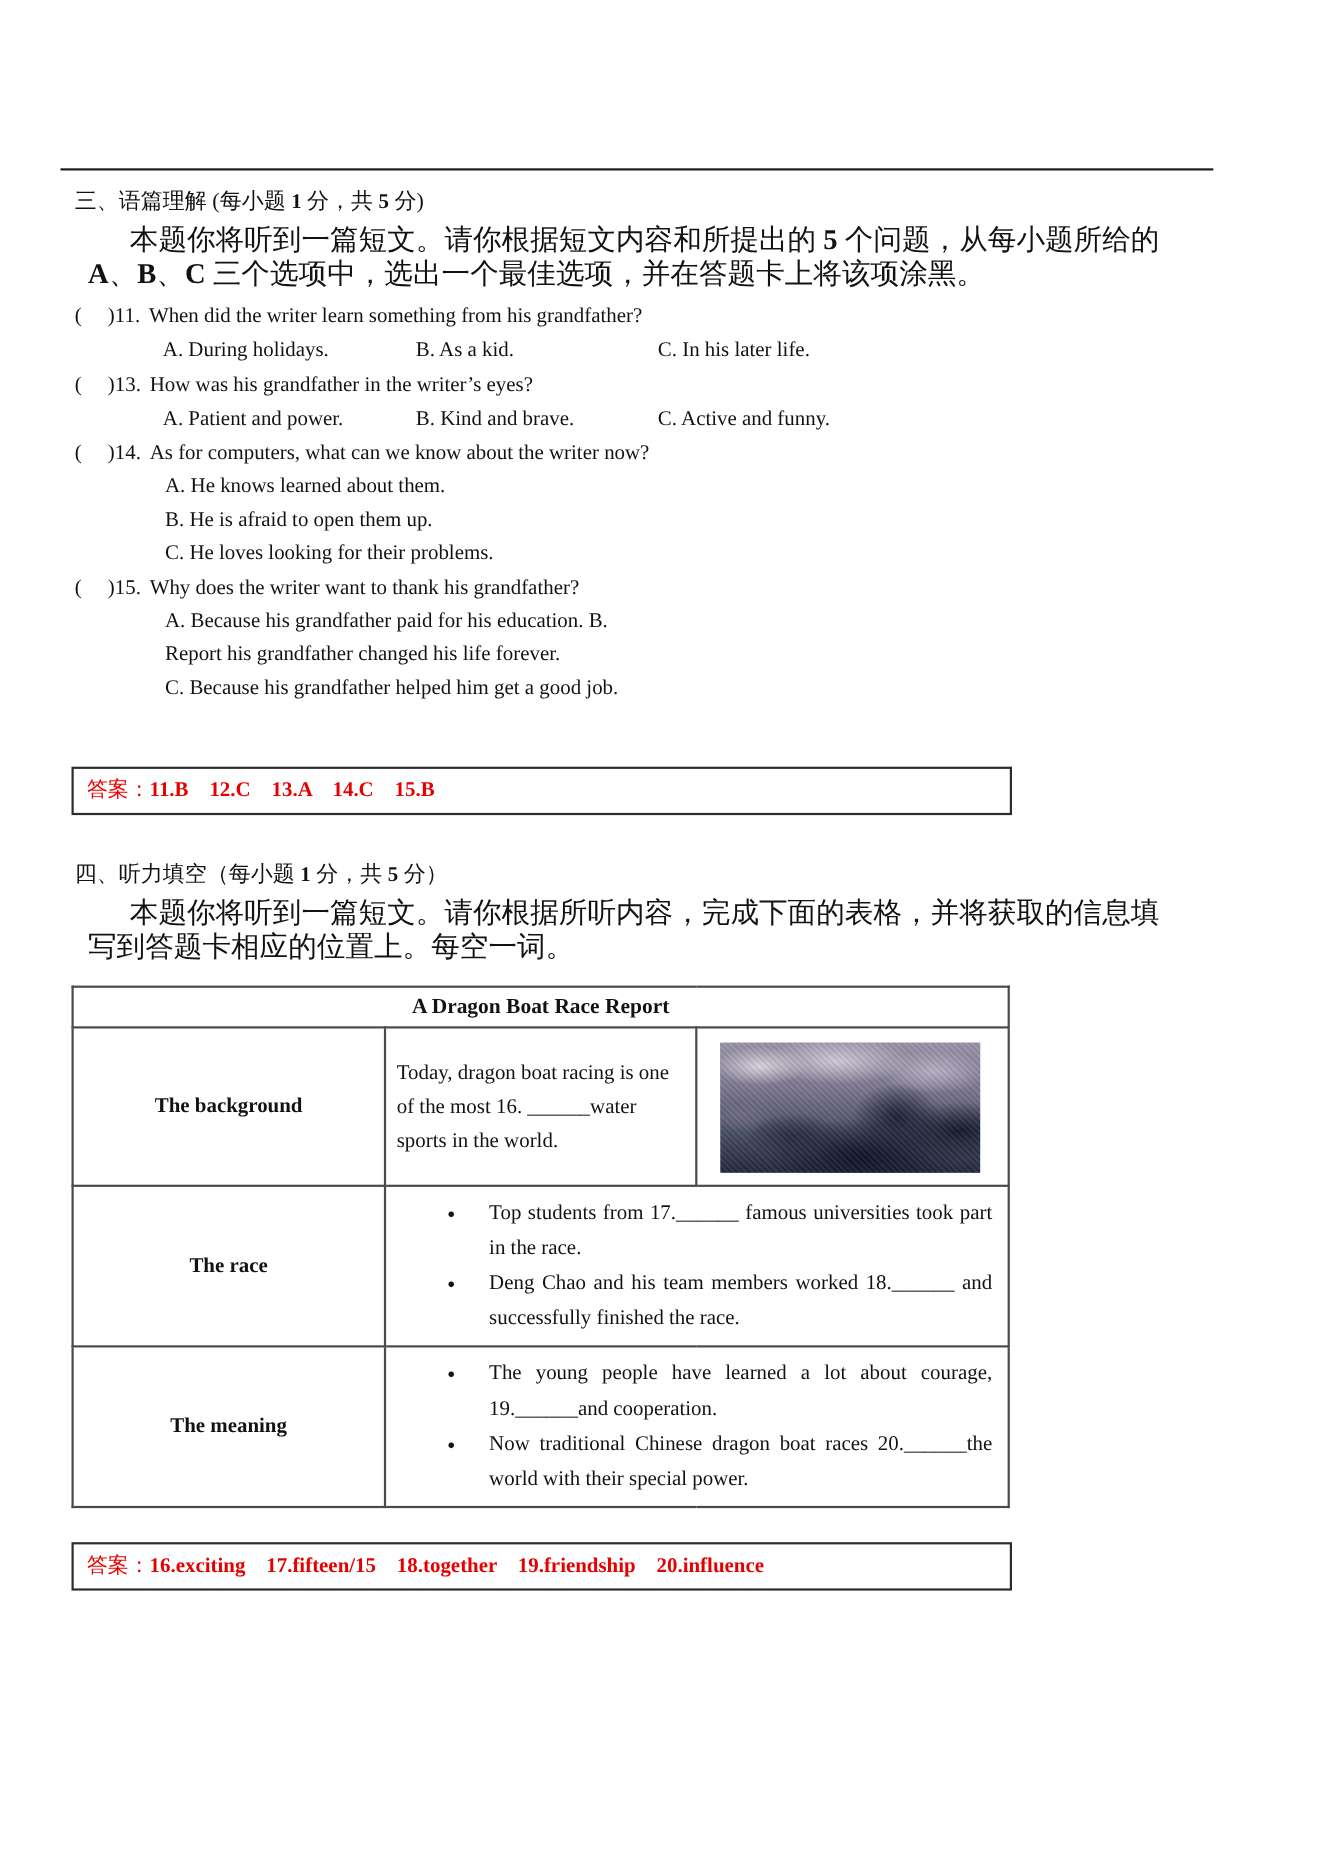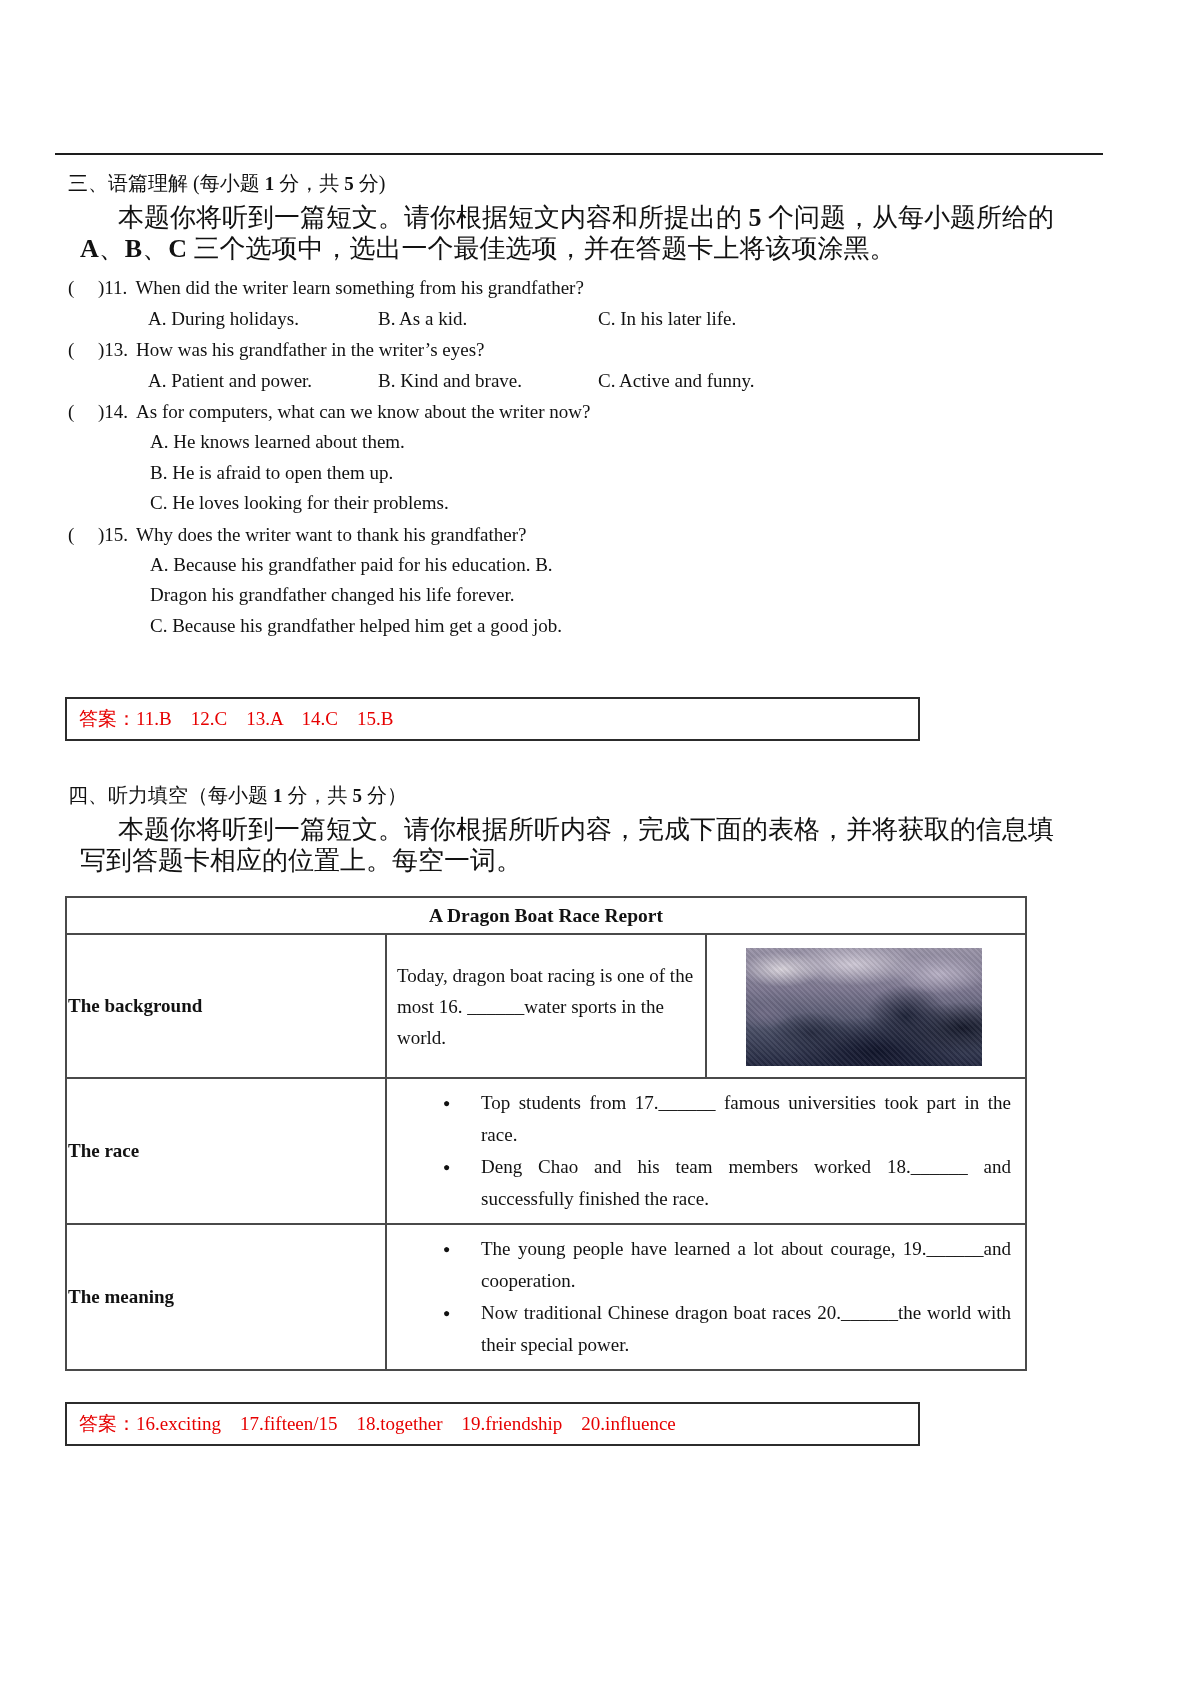--- a/index.html
+++ b/index.html
@@ -24,29 +24,29 @@
   .optA { width:230px; }
   .optB { width:220px; }
   .optC { flex:1; }
   .opts-stack { margin-left:82px; line-height:30.5px; }
 
   .ansbox {
     margin:56px 0 0 65px; width:827px; border:2px solid #2c2c2c;
     padding:8px 12px 9px 12px; color:var(--answer-red,#e60000);
     line-height:23px; font-size:19px;
   }
-  .ansbox .ans-text { white-space:pre-wrap; }
+  .ansbox .ans-text { white-space:pre-wrap;font-weight:bold; }
   .ansbox2 { margin-top:31px; }
 
   .sec4-heading { margin-top:40px; }
 
-  table.report { border-collapse:collapse; margin:20px 0 0 65px; width:962px; table-layout:fixed; }
+  table.report { border-collapse:collapse; margin:20px 0 0 65px; width:853px; table-layout:fixed; }
   table.report td { border:2px solid #4a4a4a; }
   .t-title { height:33px; text-align:center; font-weight:bold; font-size:19.5px; }
-  .t-label { width:187px; text-align:left; font-weight:bold; font-size:19px; }
+  .t-label { width:187px; text-align:center; font-weight:bold; font-size:19px; }
   .t-text  { width:406px; padding:0 10px; line-height:31px; vertical-align:middle; height:129px; }
   .t-photo-cell { width:260px; padding:7px 12px 6px 8px; vertical-align:middle; height:129px; }
   .t-content { padding:8px 14px 8px 56px; line-height:32px; vertical-align:middle; height:127px; }
   .bullet-line { display:flex; }
   .bullet { width:38px; font-size:12px; flex-shrink:0; line-height:32px; }
   .b-text { flex:1; text-align:justify; }
 
   .photo {
     height:118px; width:236px; margin:0 auto;
     background-color:#3a3f55;
@@ -111,21 +111,21 @@
         <div>C. He loves looking for their problems.</div>
       </div>
     </div>
 
     <div class="q">
       <div class="q-line">
         <span class="paren">(</span><span class="q-num">)15.</span><span>Why does the writer want to thank his grandfather?</span>
       </div>
       <div class="opts-stack">
         <div>A. Because his grandfather paid for his education. B.</div>
-        <div>Dragon his grandfather changed his life forever.</div>
+        <div>Report his grandfather changed his life forever.</div>
         <div>C. Because his grandfather helped him get a good job.</div>
       </div>
     </div>
 
   </div>
 
   <div class="ansbox">
     <span>答案：</span><span class="ans-text">11.B    12.C    13.A    14.C    15.B</span>
   </div>
 

